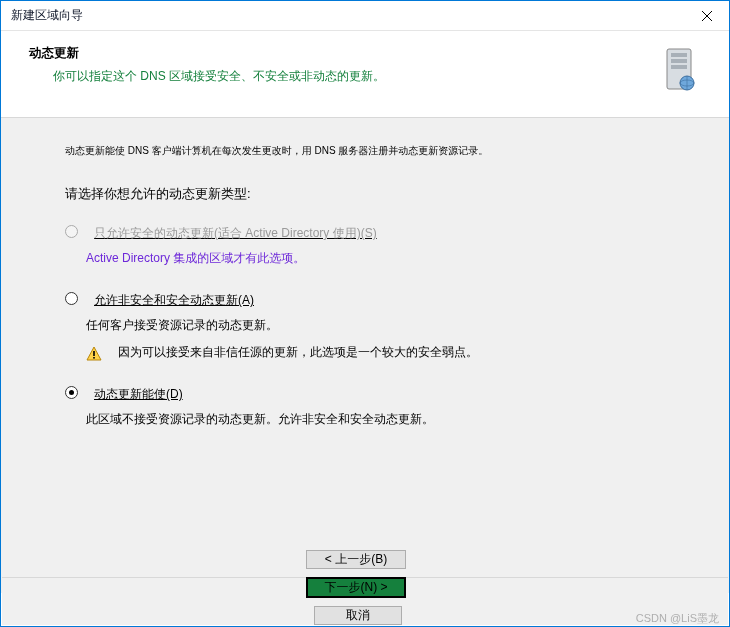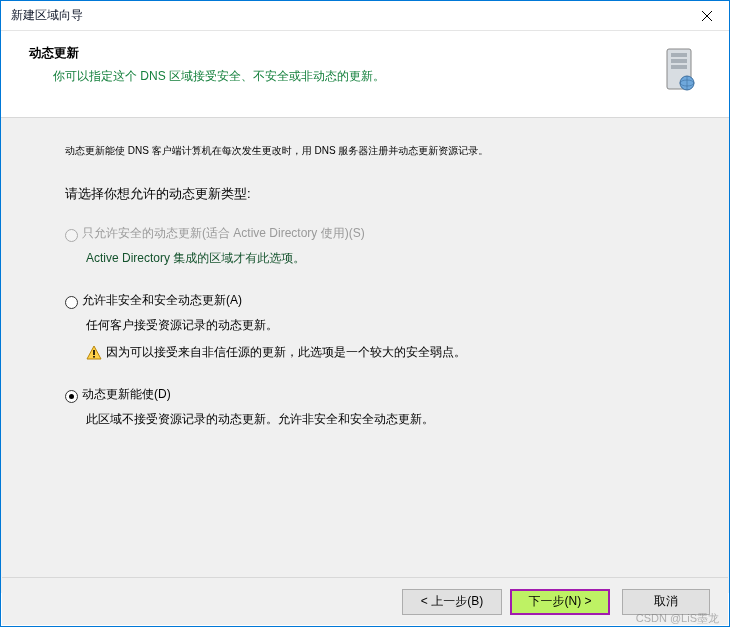--- a/index.html
+++ b/index.html
@@ -75,23 +75,24 @@
     .prompt {
       font-size: 13px;
       margin-bottom: 22px;
     }
     .option {
       margin-bottom: 24px;
       padding-left: 0;
     }
     .radio-row {
       display: flex;
-      align-items: flex-end;
-      gap: 4px;
+      align-items: flex-start;
+      gap: 16px;
       margin-bottom: 6px;
+      text-decoration: underline;
     }
     .radio {
       width: 13px;
       height: 13px;
       border: 1px solid #333;
       border-radius: 50%;
       background: #fff;
       display: inline-flex;
       align-items: center;
       justify-content: center;
@@ -104,56 +105,57 @@
       background: #000;
       border-radius: 50%;
     }
     .radio-label { font-size: 12px; }
     .radio-label.disabled { color: #9a9a9a; }
     .option-desc {
       font-size: 12px;
       margin-left: 21px;
       line-height: 1.7;
     }
-    .option-desc.disabled { color: #14532d; }
+    .option-desc.disabled { color: #6d28d9; }
     .warn-row {
       display: flex;
-      align-items: center;
-      gap: 4px;
+      align-items: flex-end;
+      gap: 16px;
       margin-left: 21px;
       margin-top: 6px;
     }
     .warn-icon { width: 16px; height: 16px; flex-shrink: 0; margin-top: 2px;}
     .warn-text { font-size: 12px; line-height: 1.7; }
     .footer {
       position: absolute;
       left: 1px; right: 1px; bottom: 1px;
       height: 48px;
       background: #f0f0f0;
       border-top: 1px solid #d8d8d8;
       display: flex;
       align-items: center;
       justify-content: flex-end;
       padding-right: 18px;
       gap: 8px;
+      flex-direction: column;
     }
     .btn {
       min-width: 100px;
       height: 26px;
       background: #e1e1e1;
       border: 1px solid #adadad;
       font-size: 12px;
       font-family: inherit;
       cursor: pointer;
       padding: 0 14px;
       color: #000;
     }
     .btn.default {
-      border: 2px solid #a21caf;
-      background: #bef264;
+      border: 2px solid #000000;
+      background: #15803d;
     }
     .btn.cancel { margin-left: 4px; min-width: 88px; }
     .watermark {
       position: absolute;
       right: 10px;
       bottom: 0;
       font-size: 11px;
       color: rgba(120,120,120,0.55);
       pointer-events: none;
     }

